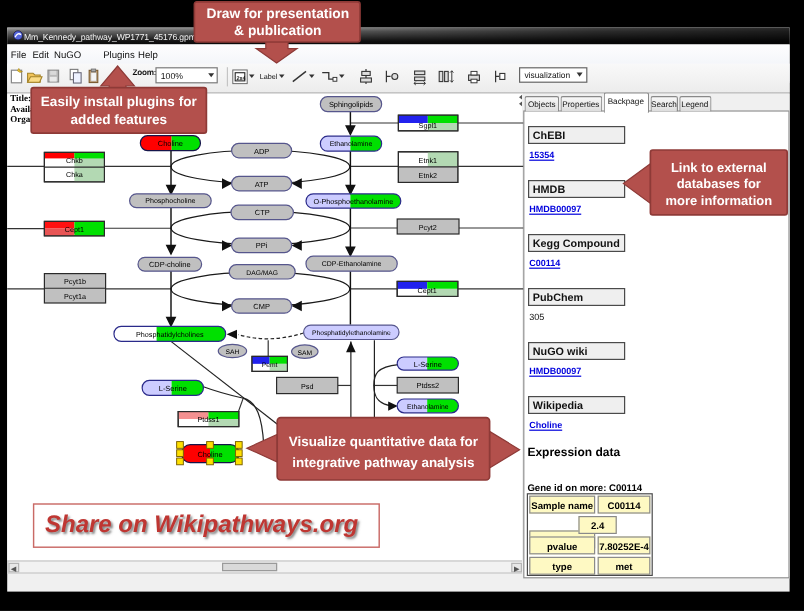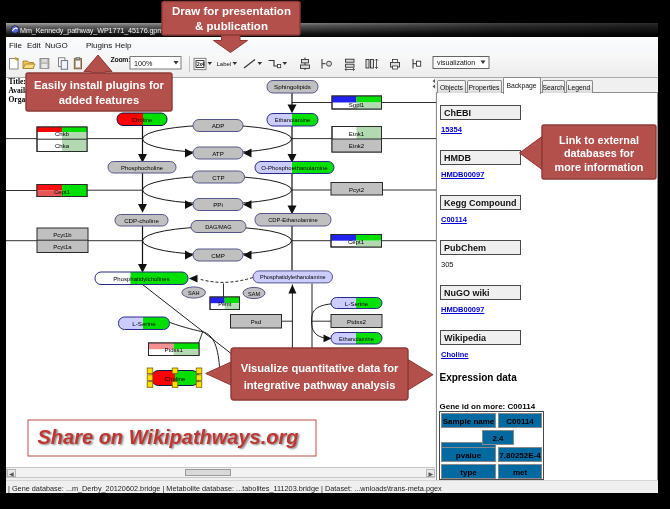--- a/index.html
+++ b/index.html
@@ -28,21 +28,21 @@
 #panel { position:absolute; left:429px; top:55px; width:223px; height:402px; background:#f0f0f0; }
 #panelbox { position:absolute; left:0.5px; top:14px; width:222px; height:390px; background:#fff; border:1px solid #8f8f8f; }
 .tab { position:absolute; top:-13px; height:13px; background:linear-gradient(#f8f8f8,#dcdcdc); border:1px solid #898989; border-bottom:none; font-size:6.8px; color:#111; text-align:center; padding-top:2.5px; border-radius:2px 2px 0 0; }
 #tabback { background:#fff; top:-16px; height:17px; padding-top:4px; z-index:3; }
 .hbox { position:absolute; left:3.5px; width:81px; height:15px; background:#efefef; border:1px solid #4a4a4a; font-weight:bold; font-size:9px; color:#111; padding:2px 0 0 3px; }
 .plink { position:absolute; left:4.5px; font-size:7.5px; font-weight:bold; color:#0000dd; text-decoration:underline; }
 .ptext { position:absolute; left:4.5px; font-size:7.5px; color:#111; }
 #expr { position:absolute; left:3px; top:279px; font-size:10px; font-weight:bold; color:#000; }
 #geneid { position:absolute; left:3px; top:308.5px; font-size:8px; font-weight:bold; color:#000; }
 #xtable { position:absolute; left:2.5px; top:317.5px; width:105px; height:69.5px; border:1px solid #4a4a4a; background:#fff; }
-.tcell { position:absolute; border:1px solid #8a8a8a; font-size:8px; font-weight:bold; color:#000; text-align:center; background:#0369a1; padding-top:3.5px; }
+.tcell { position:absolute; border:1px solid #8a8a8a; font-size:8px; font-weight:bold; color:#000; text-align:center; background:#fef9c3; padding-top:3.5px; }
 #overlay { position:absolute; left:0; top:0; width:670px; height:509px; z-index:10; pointer-events:none; }
 </style>
 </head>
 <body>
 <div id="frame">
 <div id="win">
   <div id="titlebar">
         <div id="titledark"></div>
     <div id="titletext">Mm_Kennedy_pathway_WP1771_45176.gpml - Path</div>
   </div>
@@ -90,23 +90,20 @@
         <div class="tcell" style="left:58px;top:1px;width:44px;height:15px;">C00114</div>
         <div class="tcell" style="left:1px;top:30px;width:55px;height:15px;">log2FC</div>
         <div class="tcell" style="left:42px;top:18px;width:32px;height:15px;">2.4</div>
         <div class="tcell" style="left:1px;top:35px;width:55px;height:15px;">pvalue</div>
         <div class="tcell" style="left:58px;top:35px;width:44px;height:15px;">7.80252E-4</div>
         <div class="tcell" style="left:1px;top:52px;width:55px;height:15px;">type</div>
         <div class="tcell" style="left:58px;top:52px;width:44px;height:15px;">met</div>
       </div>
     </div>
   </div>
-  <div id="statusbar">
-        <div id="statustext">| Gene database: ...m_Derby_20120602.bridge | Metabolite database: ...tabolites_111203.bridge | Dataset: ...wnloads\trans-meta.pgex</div>
-      </div>
 </div>
 <svg id="overlay" viewBox="0 0 670 509">
 
 <g id="tbicons">
   <circle cx="15" cy="29.5" r="3.8" fill="#5566dd" stroke="#18183a" stroke-width="0.7"></circle>
   <path d="M12.5,31 Q15,26.5 17.5,29" stroke="#fff" stroke-width="1.1" fill="none"></path>
   <rect x="9.5" y="58.5" width="8.5" height="10.5" fill="#fff" stroke="#888" stroke-width="1"></rect>
   <path d="M14.5,59 l1.2,-2 l1,2 l2,0.6 l-2,0.8 z" fill="#e8c030" stroke="#a88410" stroke-width="0.5"></path>
   <path d="M23,68.5 v-7.5 h4.5 l1.5,1.5 h4.5 v6 z" fill="#f2c459" stroke="#a3832a" stroke-width="0.9"></path>
   <path d="M23,68.5 l2.5,-4.5 h9.5 l-2,4.5 z" fill="#fadb85" stroke="#a3832a" stroke-width="0.9"></path>

